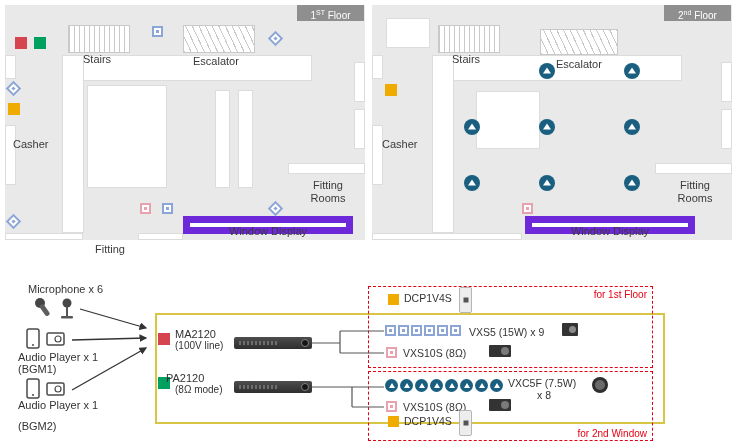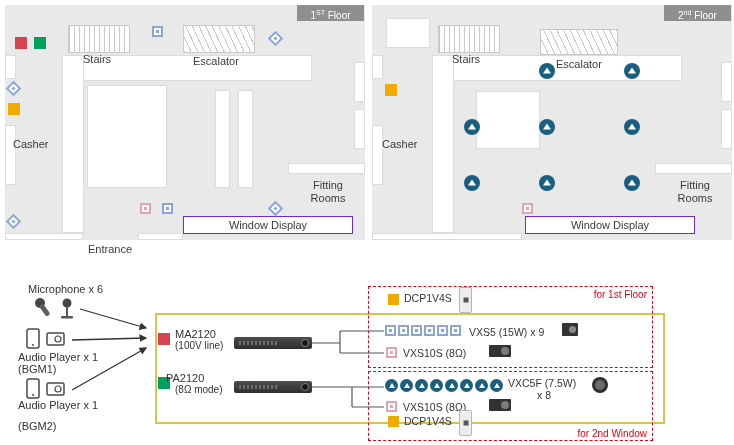--- a/index.html
+++ b/index.html
@@ -11,21 +11,21 @@
   .title-box{position:absolute;top:0;right:1px;width:67px;height:16px;background:#8f8f8f;color:#fff;
              font-size:10px;line-height:16px;text-align:center;}
   .sup{font-size:7px;vertical-align:4px;}
   .wht{position:absolute;background:#fff;border:1px solid #dcdcdc;box-sizing:border-box;}
   .stairs-hatch{position:absolute;box-sizing:border-box;border:1px solid #c9c9c9;
     background:#fff repeating-linear-gradient(90deg,#c9c9c9 0,#c9c9c9 1px,transparent 1px,transparent 5px);}
   .esc-hatch{position:absolute;box-sizing:border-box;border:1px solid #c9c9c9;
     background:#fff repeating-linear-gradient(65deg,#c9c9c9 0,#c9c9c9 1px,transparent 1px,transparent 6px);}
   .plan-lbl{position:absolute;font-size:11px;color:#3a3a3a;white-space:nowrap;}
   .plan-lbl.wrap{white-space:normal;text-align:center;line-height:13px;}
-  .winbar{position:absolute;background:#fff;border:1px solid #6d28d9;box-sizing:border-box;
+  .winbar{position:absolute;background:#fff;border:7px solid #6d28d9;box-sizing:border-box;
           font-size:11px;color:#3a3a3a;text-align:center;}
 
   
   .sq{position:absolute;width:12px;height:12px;}
   .sq.red{background:#d6454f;} .sq.green{background:#00a05f;} .sq.yellow{background:#f0ab00;}
   .sq.small{width:11px;height:11px;}
   .vxs-sq{width:11px;height:11px;border:2px solid #8ba6d6;background:#fff;box-sizing:border-box;position:relative;display:inline-block;}
   .vxs-sq::after{content:"";position:absolute;top:2px;left:2px;right:2px;bottom:2px;background:#8ba6d6;}
   .pink-sq{width:11px;height:11px;border:2px solid #e8a2ae;background:#fff;box-sizing:border-box;position:relative;display:inline-block;}
   .pink-sq::after{content:"";position:absolute;top:2px;left:2px;right:2px;bottom:2px;background:#e8a2ae;}
@@ -84,21 +84,21 @@
     <div class="wht" style="left:133px;top:228px;width:45px;height:7px;"></div>
 
     <div class="stairs-hatch" style="left:63px;top:20px;width:62px;height:28px;"></div>
     <div class="esc-hatch" style="left:178px;top:20px;width:72px;height:28px;"></div>
 
     <div class="plan-lbl" style="left:78px;top:48px;">Stairs</div>
     <div class="plan-lbl" style="left:188px;top:50px;">Escalator</div>
     <div class="plan-lbl" style="left:8px;top:133px;">Casher</div>
     <div class="plan-lbl wrap" style="left:292px;top:174px;width:62px;">Fitting Rooms</div>
     <div class="winbar" style="left:178px;top:211px;width:170px;height:18px;line-height:17px;">Window Display</div>
-    <div class="plan-lbl" style="left:70px;top:238px;width:70px;text-align:center;">Entrance</div>
+    <div class="plan-lbl" style="left:70px;top:238px;width:70px;text-align:center;">Fitting</div>
 
     <div class="sq red" style="left:10px;top:32px;"></div>
     <div class="sq green" style="left:29px;top:32px;"></div>
     <span class="vxs-sq abs" style="left:147px;top:21px;"></span>
     <span class="vxs-sq abs diamond" style="left:265px;top:28px;"></span>
     <span class="vxs-sq abs diamond" style="left:3px;top:78px;"></span>
     <div class="sq yellow" style="left:3px;top:98px;"></div>
     <span class="vxs-sq abs diamond" style="left:3px;top:211px;"></span>
     <span class="pink-sq abs" style="left:135px;top:198px;"></span>
     <span class="vxs-sq abs" style="left:157px;top:198px;"></span>

